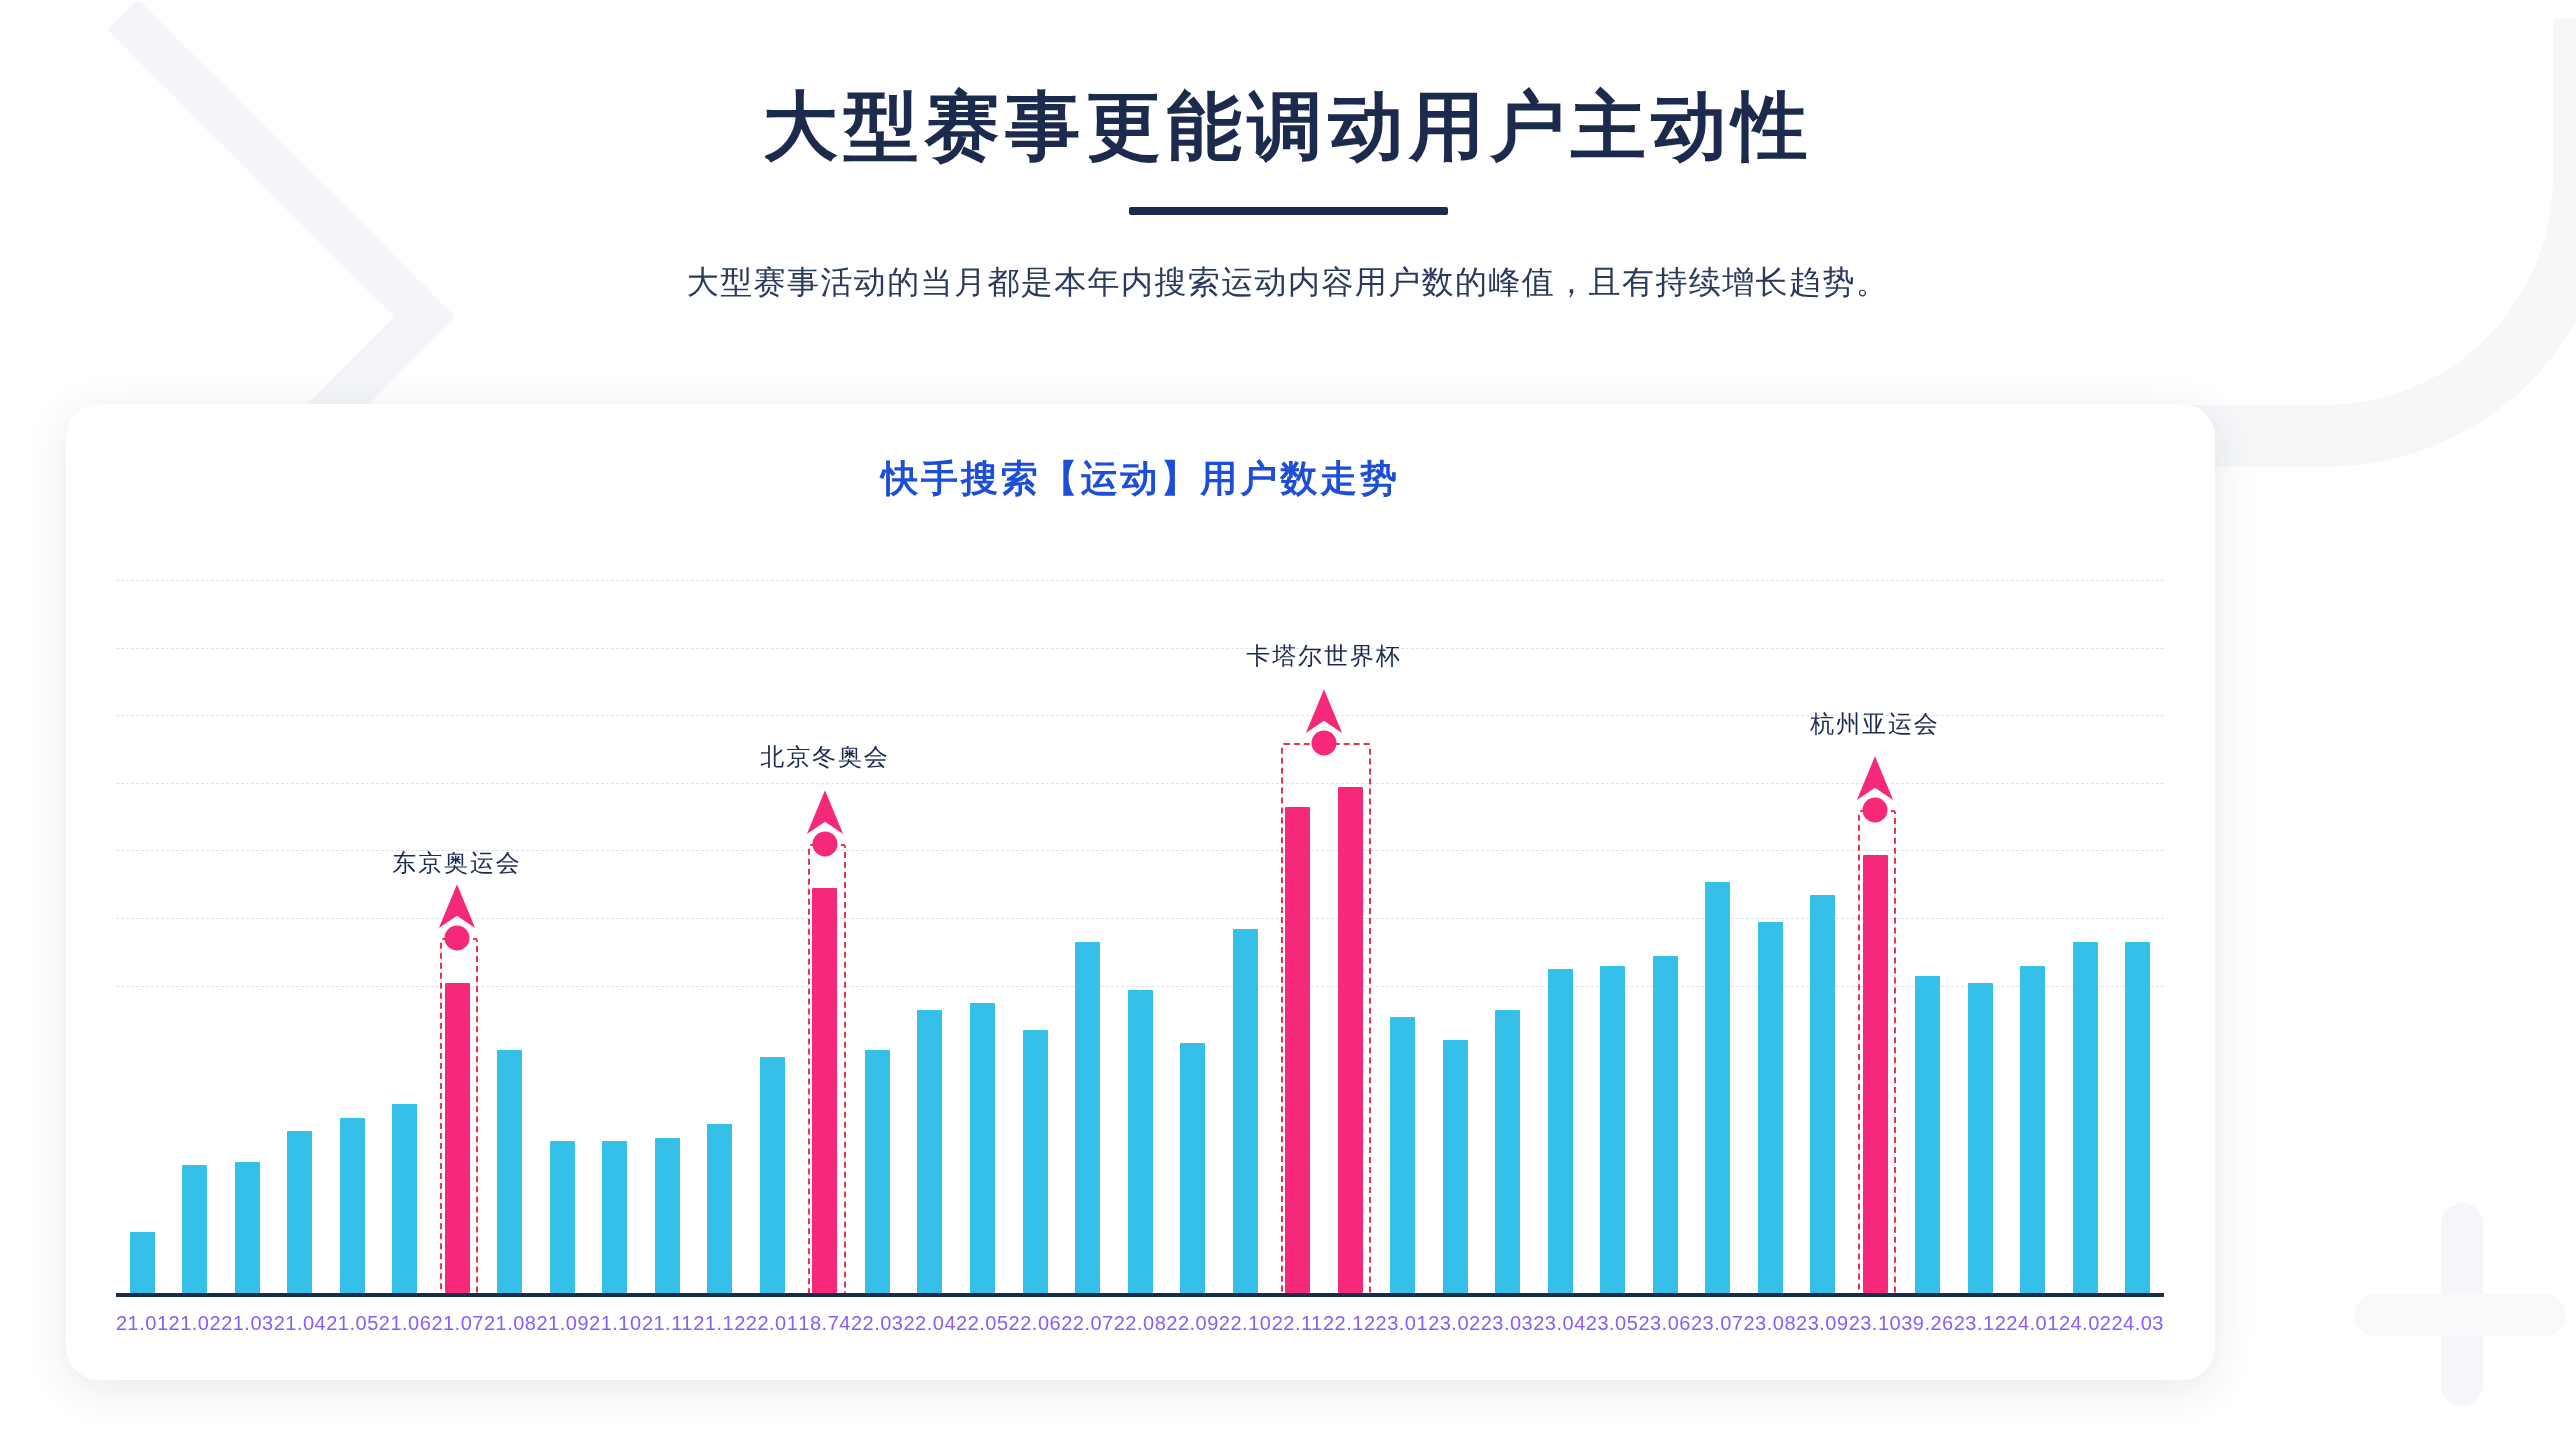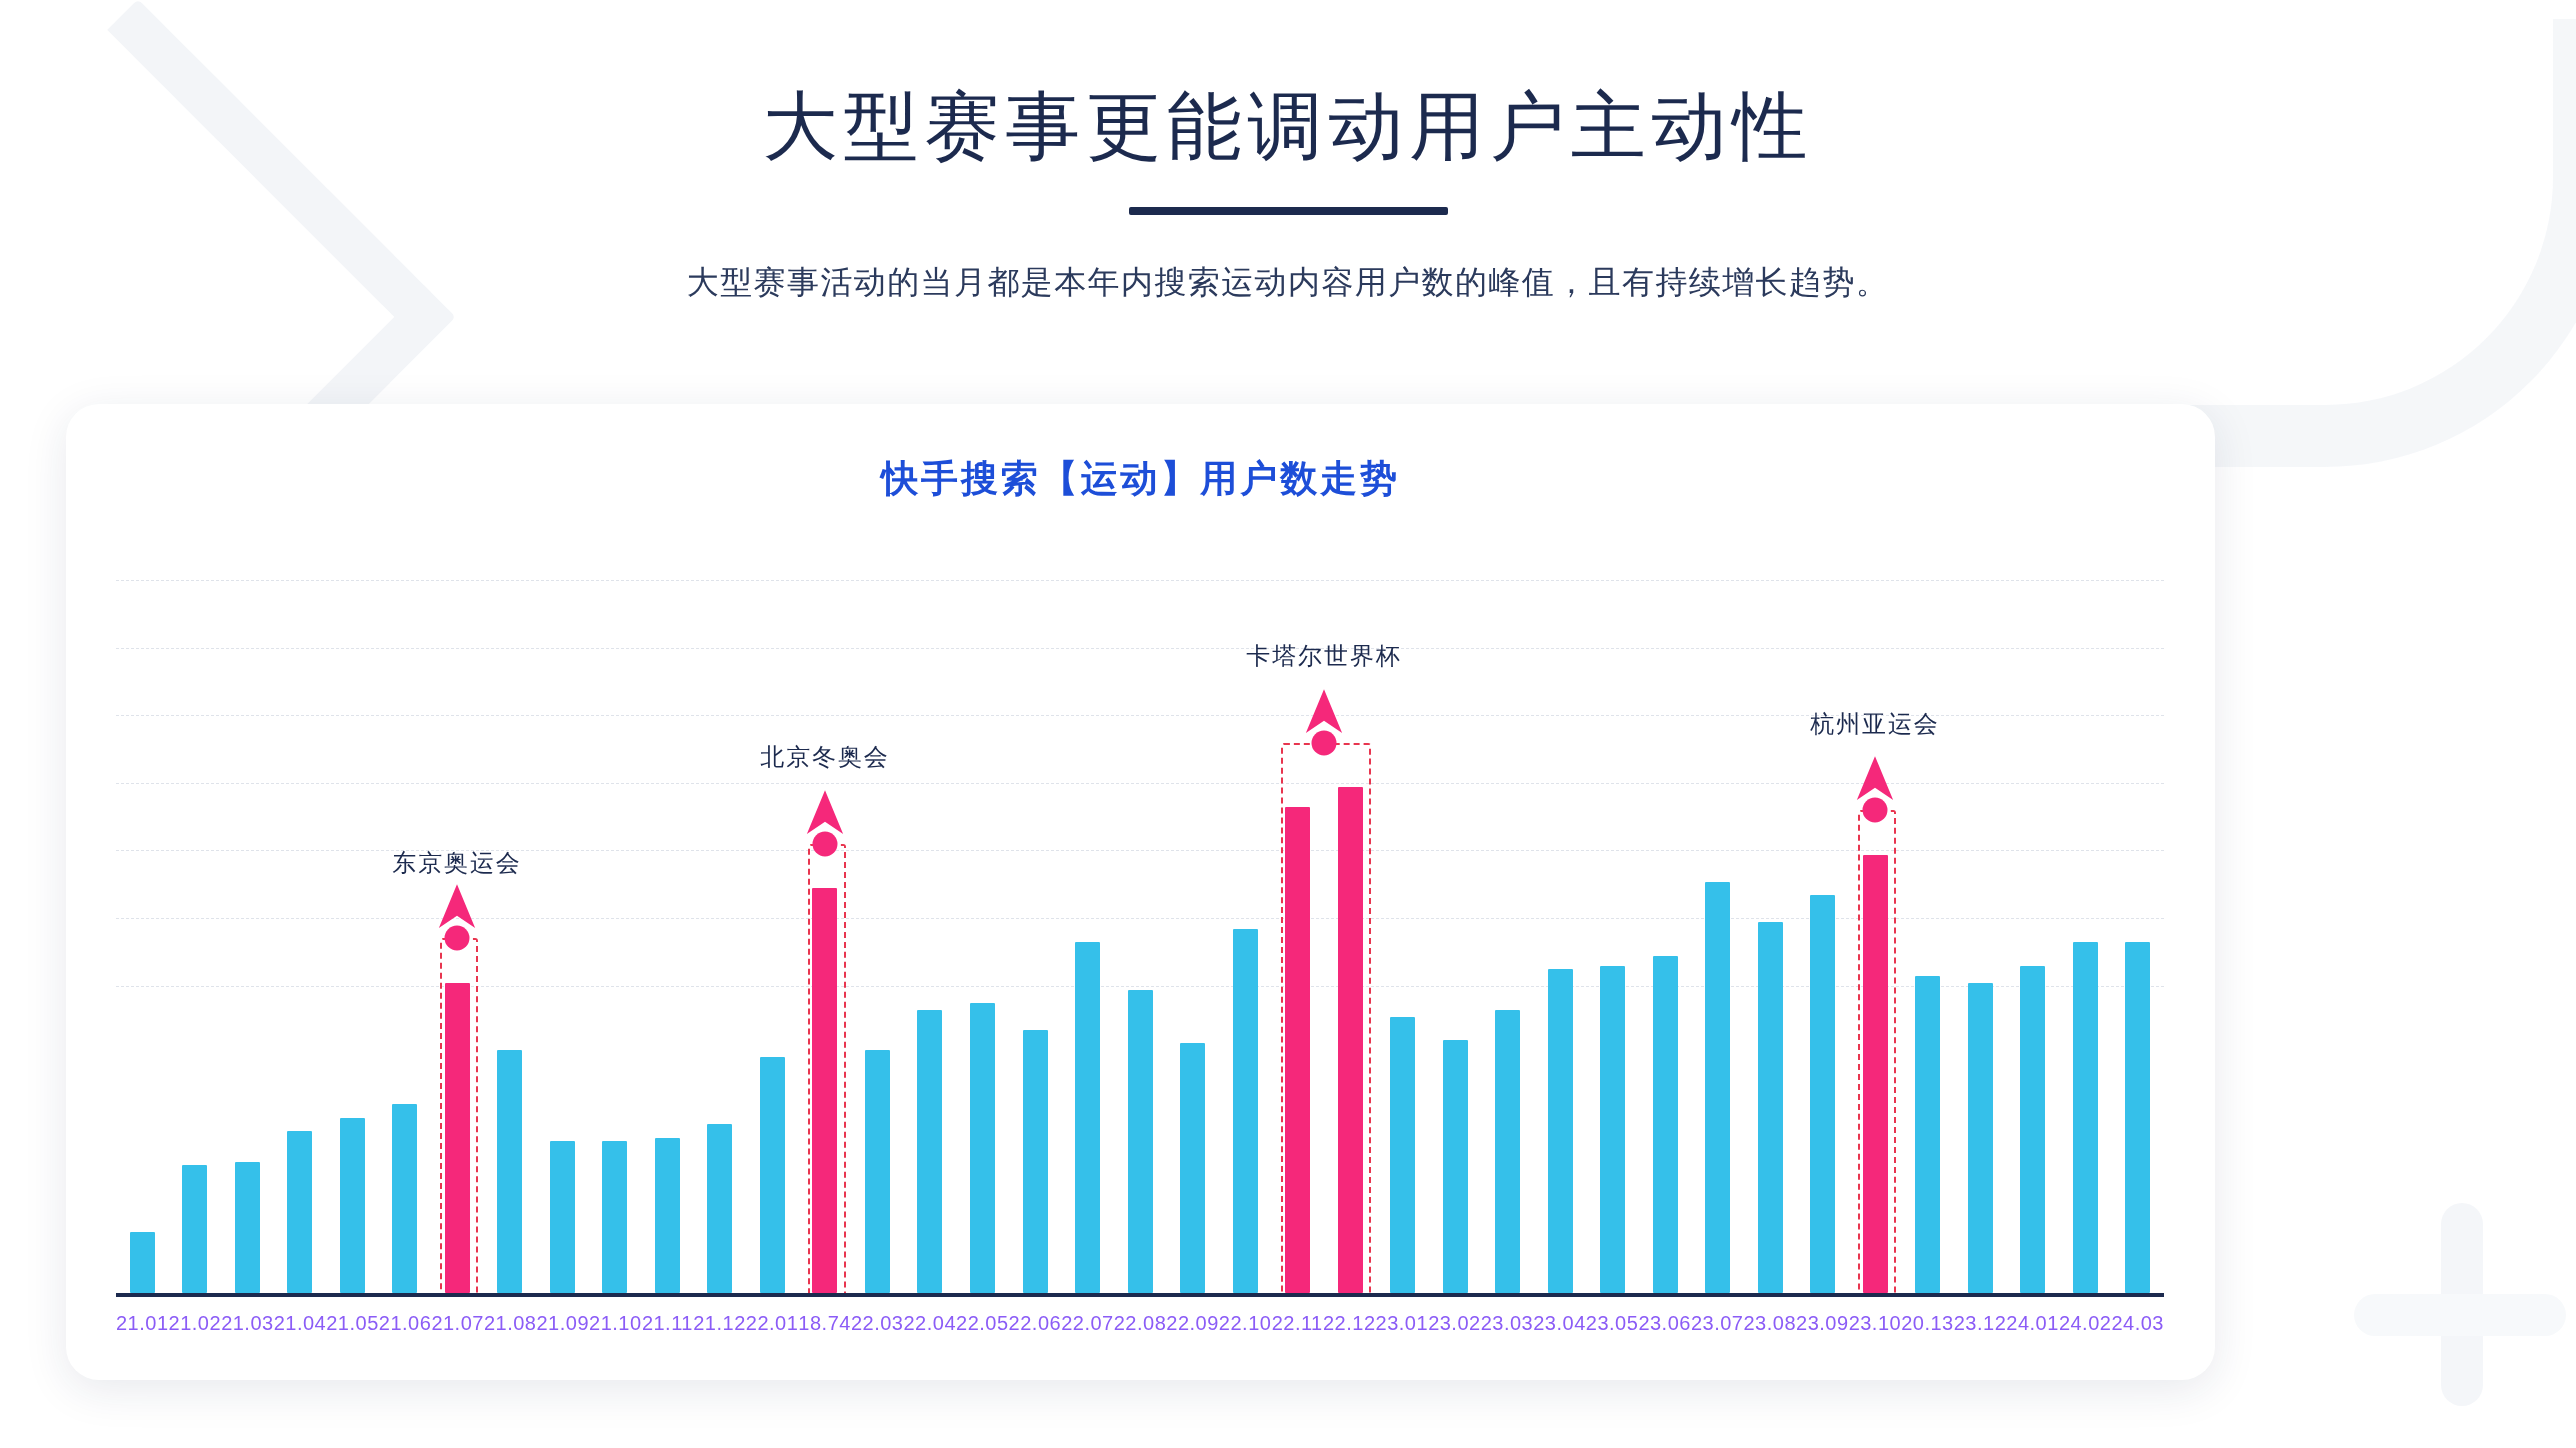--- a/index.html
+++ b/index.html
@@ -19,21 +19,21 @@
   #deco-swoosh{right:-39px;top:19.3px;width:541px;height:386px;
     border-right:62px solid #f4f6f9;border-bottom:62px solid #f4f6f9;
     border-radius:0 0 290px 0;opacity:.85;}
   #deco-plus-v{right:93px;top:1203px;width:42px;height:203px;background:#f4f6f9;border-radius:21px;}
   #deco-plus-h{right:9.7px;top:1294px;width:212px;height:42px;background:#f7f9fb;border-radius:21px;}
 
   
   #header{position:absolute;left:0;top:0;width:2576px;text-align:center;}
   #page-title{
     margin:0;padding-top:85px;
-    font-size:75px;font-weight:normal;letter-spacing:5.8px;
+    font-size:75px;font-weight:bold;letter-spacing:5.8px;
     color:#1c2a4e;line-height:1.1;
   }
   #title-rule{
     width:319px;height:8.7px;background:#1c2a4e;
     margin:39px auto 0;border-radius:1.9px;
   }
   #page-subtitle{
     margin:46px 0 0;font-size:32px;color:#2b3a5c;letter-spacing:1.4px;
   }
 
@@ -290,20 +290,20 @@
       <div class="xlabel">23.01</div>
       <div class="xlabel">23.02</div>
       <div class="xlabel">23.03</div>
       <div class="xlabel">23.04</div>
       <div class="xlabel">23.05</div>
       <div class="xlabel">23.06</div>
       <div class="xlabel">23.07</div>
       <div class="xlabel">23.08</div>
       <div class="xlabel">23.09</div>
       <div class="xlabel">23.10</div>
-      <div class="xlabel">20.13</div>
+      <div class="xlabel">39.26</div>
       <div class="xlabel">23.12</div>
       <div class="xlabel">24.01</div>
       <div class="xlabel">24.02</div>
       <div class="xlabel">24.03</div>
     </div>
 </div>
 
 
 </body></html>

